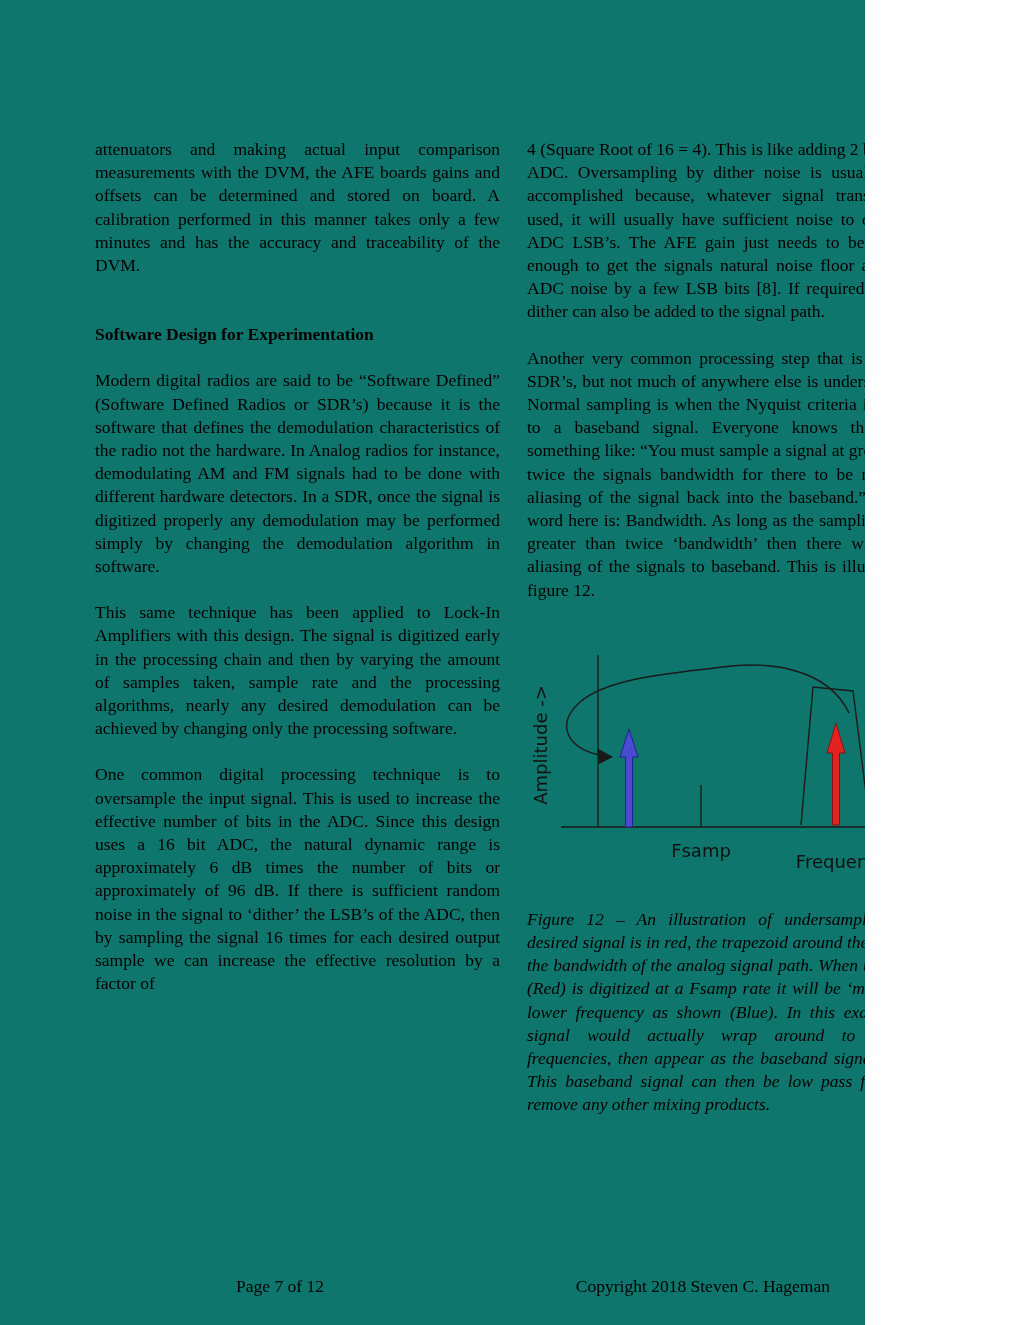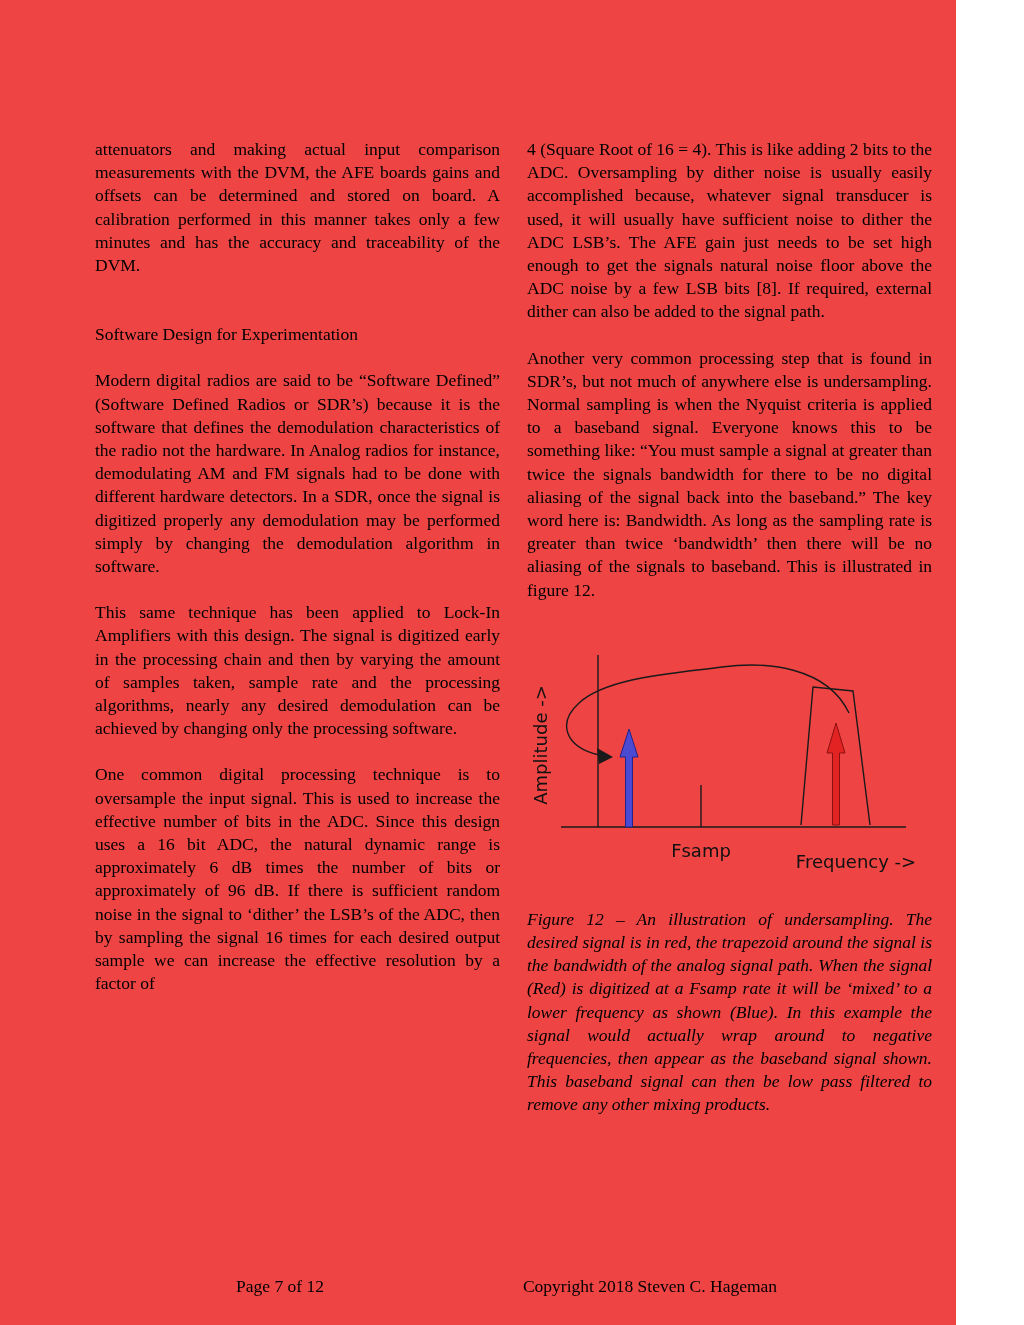--- a/index.html
+++ b/index.html
@@ -4,44 +4,44 @@
 <style>
   html, body {
     margin: 0;
     padding: 0;
     background: #ffffff;
     color: #000000;
     font-family: "Liberation Serif", serif;
   }
   .page {
     position: relative;
-    width: 956px;
+    width: 865px;
     height: 1325px;
-    background: #ef4444;
+    background: #0f766e;
     overflow: hidden;
   }
   .columns {
     position: absolute;
     top: 138px;
     left: 95px;
     display: flex;
     gap: 27px;
   }
   .col {
     width: 405px;
     font-size: 17.5px;
     line-height: 23.2px;
     text-align: justify;
   }
   .col p {
     margin: 0 0 23px 0;
   }
   h3.section-heading {
     font-size: 17.5px;
-    font-weight: normal;
+    font-weight: bold;
     margin: 46px 0 23px 0;
   }
   figure.fig {
     margin: 6px 0 0 0;
     padding: 0;
     width: 405px;
   }
   .fig svg {
     display: block;
   }
@@ -54,21 +54,21 @@
     font-style: italic;
     margin-top: 18px !important;
   }
   .footer-left, .footer-right {
     position: absolute;
     top: 1276px;
     font-size: 17.5px;
     text-align: center;
   }
   .footer-left { left: 130px; width: 300px; }
-  .footer-right { left: 470px; width: 360px; }
+  .footer-right { left: 470px; width: 360px; text-align: right; }
 </style>
 </head>
 <body>
 
 <div class="page">
 
   <div class="columns">
 
     <div class="col">
       <p>attenuators and making actual input comparison measurements with the DVM, the AFE boards gains and offsets can be determined and stored on board. A calibration performed in this manner takes only a few minutes and has the accuracy and traceability of the DVM.</p>

